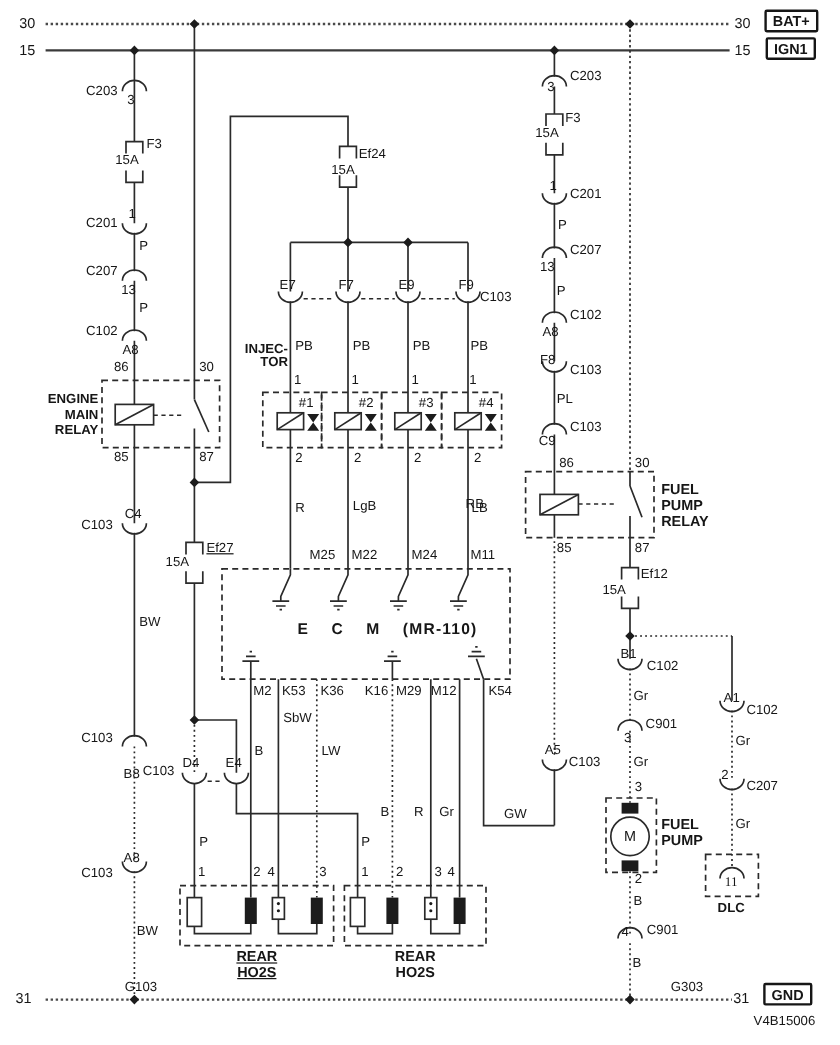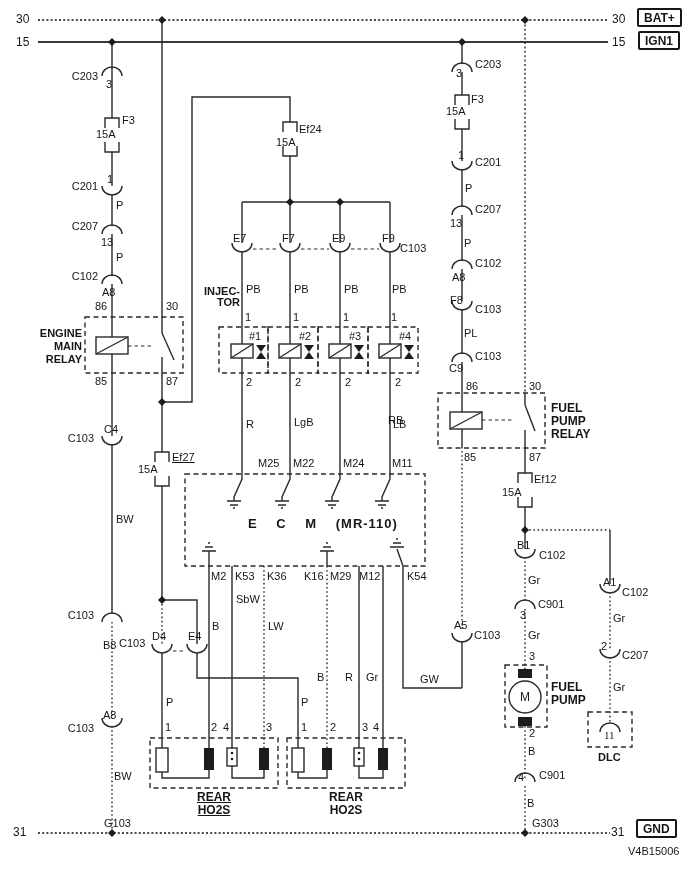--- a/index.html
+++ b/index.html
@@ -198,21 +198,21 @@
 <span class="t t12" style="left:16px;top:36px;">15</span>
 <span class="t t12" style="left:612px;top:13px;">30</span>
 <span class="tag" style="left:637px;top:8px;">BAT+</span>
 <span class="t t12" style="left:612px;top:36px;">15</span>
 <span class="tag" style="left:638px;top:31px;">IGN1</span>
 <span class="t t12" style="left:13px;top:826px;">31</span>
 <span class="t t12" style="left:611px;top:826px;">31</span>
 <span class="tag" style="left:636px;top:819px;">GND</span>
 <span class="t" style="left:628px;top:846px;">V4B15006</span>
 <span class="t" style="left:104px;top:818px;">G103</span>
-<span class="t" style="left:532px;top:818px;text-align:right;">G303</span>
+<span class="t" style="left:559px;top:818px;text-align:right;">G303</span>
 
 <span class="t ra" style="left:58px;top:71px;width:40px;">C203</span>
 <span class="t" style="left:106px;top:79px;">3</span>
 <span class="t" style="left:122px;top:115px;">F3</span>
 <span class="t" style="left:96px;top:129px;">15A</span>
 <span class="t ra" style="left:58px;top:181px;width:40px;">C201</span>
 <span class="t" style="left:107px;top:174px;">1</span>
 <span class="t" style="left:116px;top:200px;">P</span>
 <span class="t ra" style="left:58px;top:221px;width:40px;">C207</span>
 <span class="t" style="left:101px;top:237px;">13</span>

